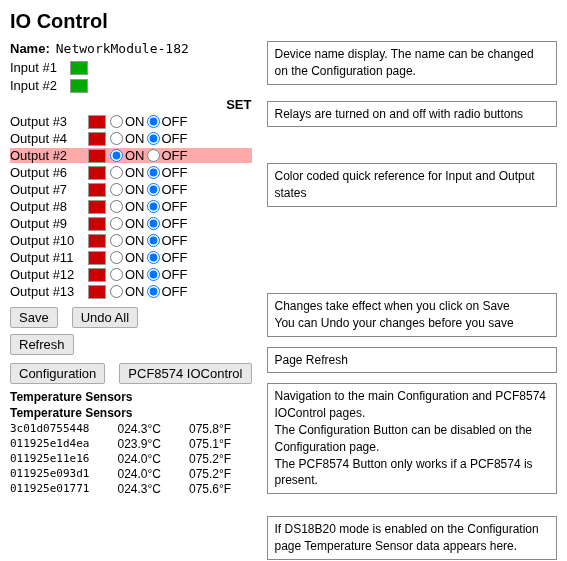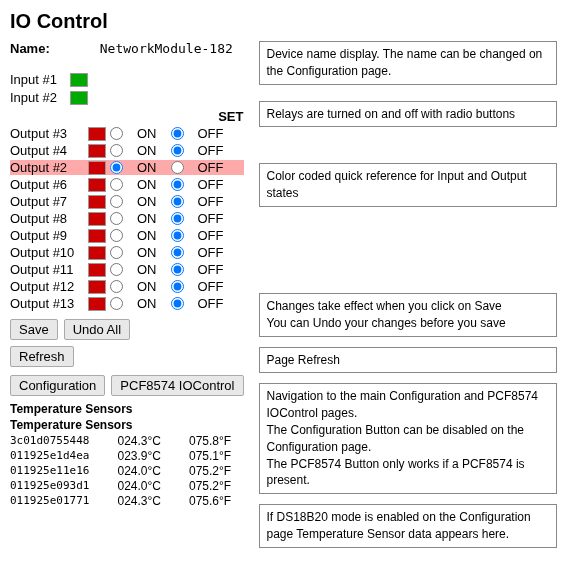--- a/index.html
+++ b/index.html
@@ -17,22 +17,21 @@
       font-weight: bold;
       margin-bottom: 8px;
     }
     .left-panel {
       flex: 0 0 auto;
       min-width: 200px;
     }
     .name-row {
       display: flex;
       align-items: center;
-      margin-bottom: 16px;
-      gap: 44px;
+      margin-bottom: 4px;
     }
     .name-label {
       font-weight: bold;
       margin-right: 6px;
     }
     .device-name {
       font-family: monospace;
       font-size: 13px;
     }
     .input-row {
@@ -71,41 +70,41 @@
       width: 18px;
       height: 14px;
       display: inline-block;
       border: 1px solid #999;
       margin-right: 4px;
       flex-shrink: 0;
     }
     .radio-group {
       display: flex;
       align-items: center;
-      gap: 14px;
+      gap: 2px;
       font-size: 13px;
       justify-content: flex-end;
     }
     .radio-group label {
       display: flex;
       align-items: center;
       gap: 1px;
       cursor: pointer;
     }
     .btn {
       border: 1px solid #aaa;
       background: #e8e8e8;
       padding: 2px 8px;
       cursor: pointer;
       font-size: 13px;
       border-radius: 2px;
     }
     .button-row {
       display: flex;
-      gap: 6px;
+      gap: 14px;
       margin-top: 8px;
       margin-bottom: 6px;
     }
     .sensor-section {
       margin-top: 4px;
       font-size: 12px;
     }
     .sensor-title {
       font-weight: bold;
       margin-bottom: 2px;
@@ -358,19 +357,19 @@
     </div>
 
     <div style="margin-top:4px;" class="annotation-box">
       <span>Page Refresh</span>
     </div>
 
     <div style="margin-top:4px;" class="annotation-box">
       <span>Navigation to the main Configuration and PCF8574 IOControl pages.<br>The Configuration Button can be disabled on the Configuration page.<br>The PCF8574 Button only works if a PCF8574 is present.</span>
     </div>
 
-    <div style="margin-top:4px;" class="annotation-box">
+    <div style="margin-top:16px;" class="annotation-box">
       <span>If DS18B20 mode is enabled on the Configuration page Temperature Sensor data appears here.</span>
     </div>
 
   </div>
 
 </div>
 
 </body></html>

